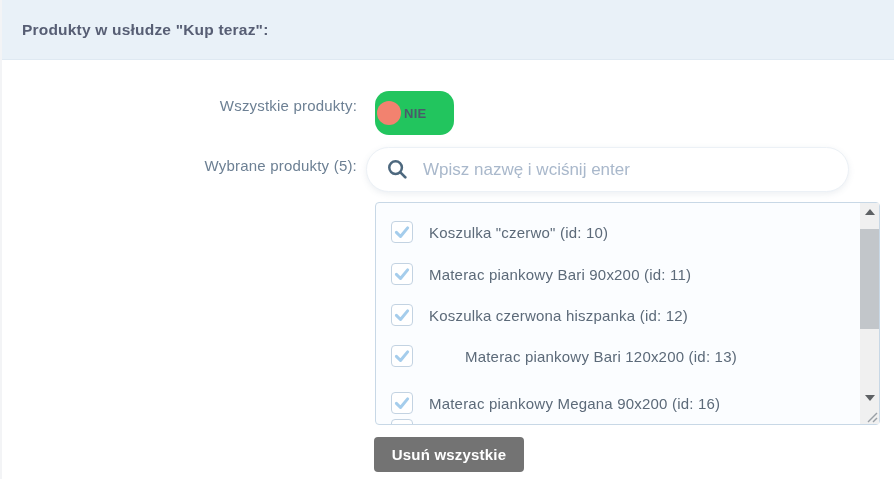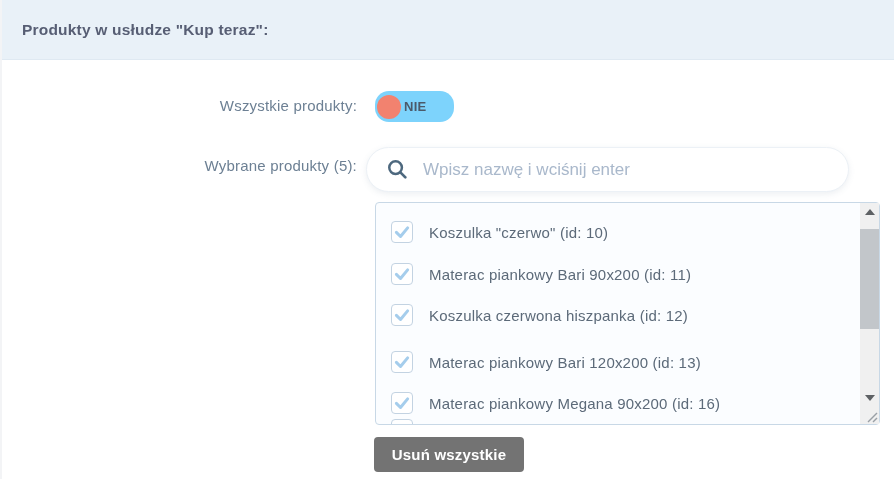--- a/index.html
+++ b/index.html
@@ -20,22 +20,22 @@
   }
   .field-label {
     position:absolute; width:340px; text-align:right; right:537px;
     font-size:15px; color:#6d8094; letter-spacing:.2px;
   }
   #label-all-products { top:97px; }
   #label-selected-products { top:157px; }
 
   
   .toggle {
-    position:absolute; left:373px; top:91px; width:79px; height:31px;
-    background:#7dd3fc; border-radius:14px;
+    position:absolute; left:373px; top:91px; width:79px; height:44px;
+    background:#22c55e; border-radius:14px;
     display:flex; align-items:center; cursor:pointer;
   }
   .toggle-knob {
     width:24px; height:24px; border-radius:50%; background:#f2826f; margin-left:2px;
   }
   .toggle-text {
     font-size:13px; font-weight:bold; color:#4b5a6a; margin-left:3px; letter-spacing:.3px;
   }
 
   
@@ -150,21 +150,21 @@
         <span class="row-label">Materac piankowy Bari 90x200 (id: 11)</span>
       </div>
       <div class="list-row" style="top: 101px; justify-content: flex-end;">
         <span class="checkbox">
           <svg width="18" height="18" viewBox="0 0 24 24" fill="none">
             <polyline points="4.5,12.5 10,18 19.5,6.5" stroke="#a5cdec" stroke-width="4" stroke-linecap="round" stroke-linejoin="round"></polyline>
           </svg>
         </span>
         <span class="row-label">Koszulka czerwona hiszpanka (id: 12)</span>
       </div>
-      <div class="list-row" style="top: 148px;">
+      <div class="list-row" style="top: 142px; gap: 36px;">
         <span class="checkbox">
           <svg width="18" height="18" viewBox="0 0 24 24" fill="none">
             <polyline points="4.5,12.5 10,18 19.5,6.5" stroke="#a5cdec" stroke-width="4" stroke-linecap="round" stroke-linejoin="round"></polyline>
           </svg>
         </span>
         <span class="row-label">Materac piankowy Bari 120x200 (id: 13)</span>
       </div>
       <div class="list-row" style="top: 189px;">
         <span class="checkbox">
           <svg width="18" height="18" viewBox="0 0 24 24" fill="none">

